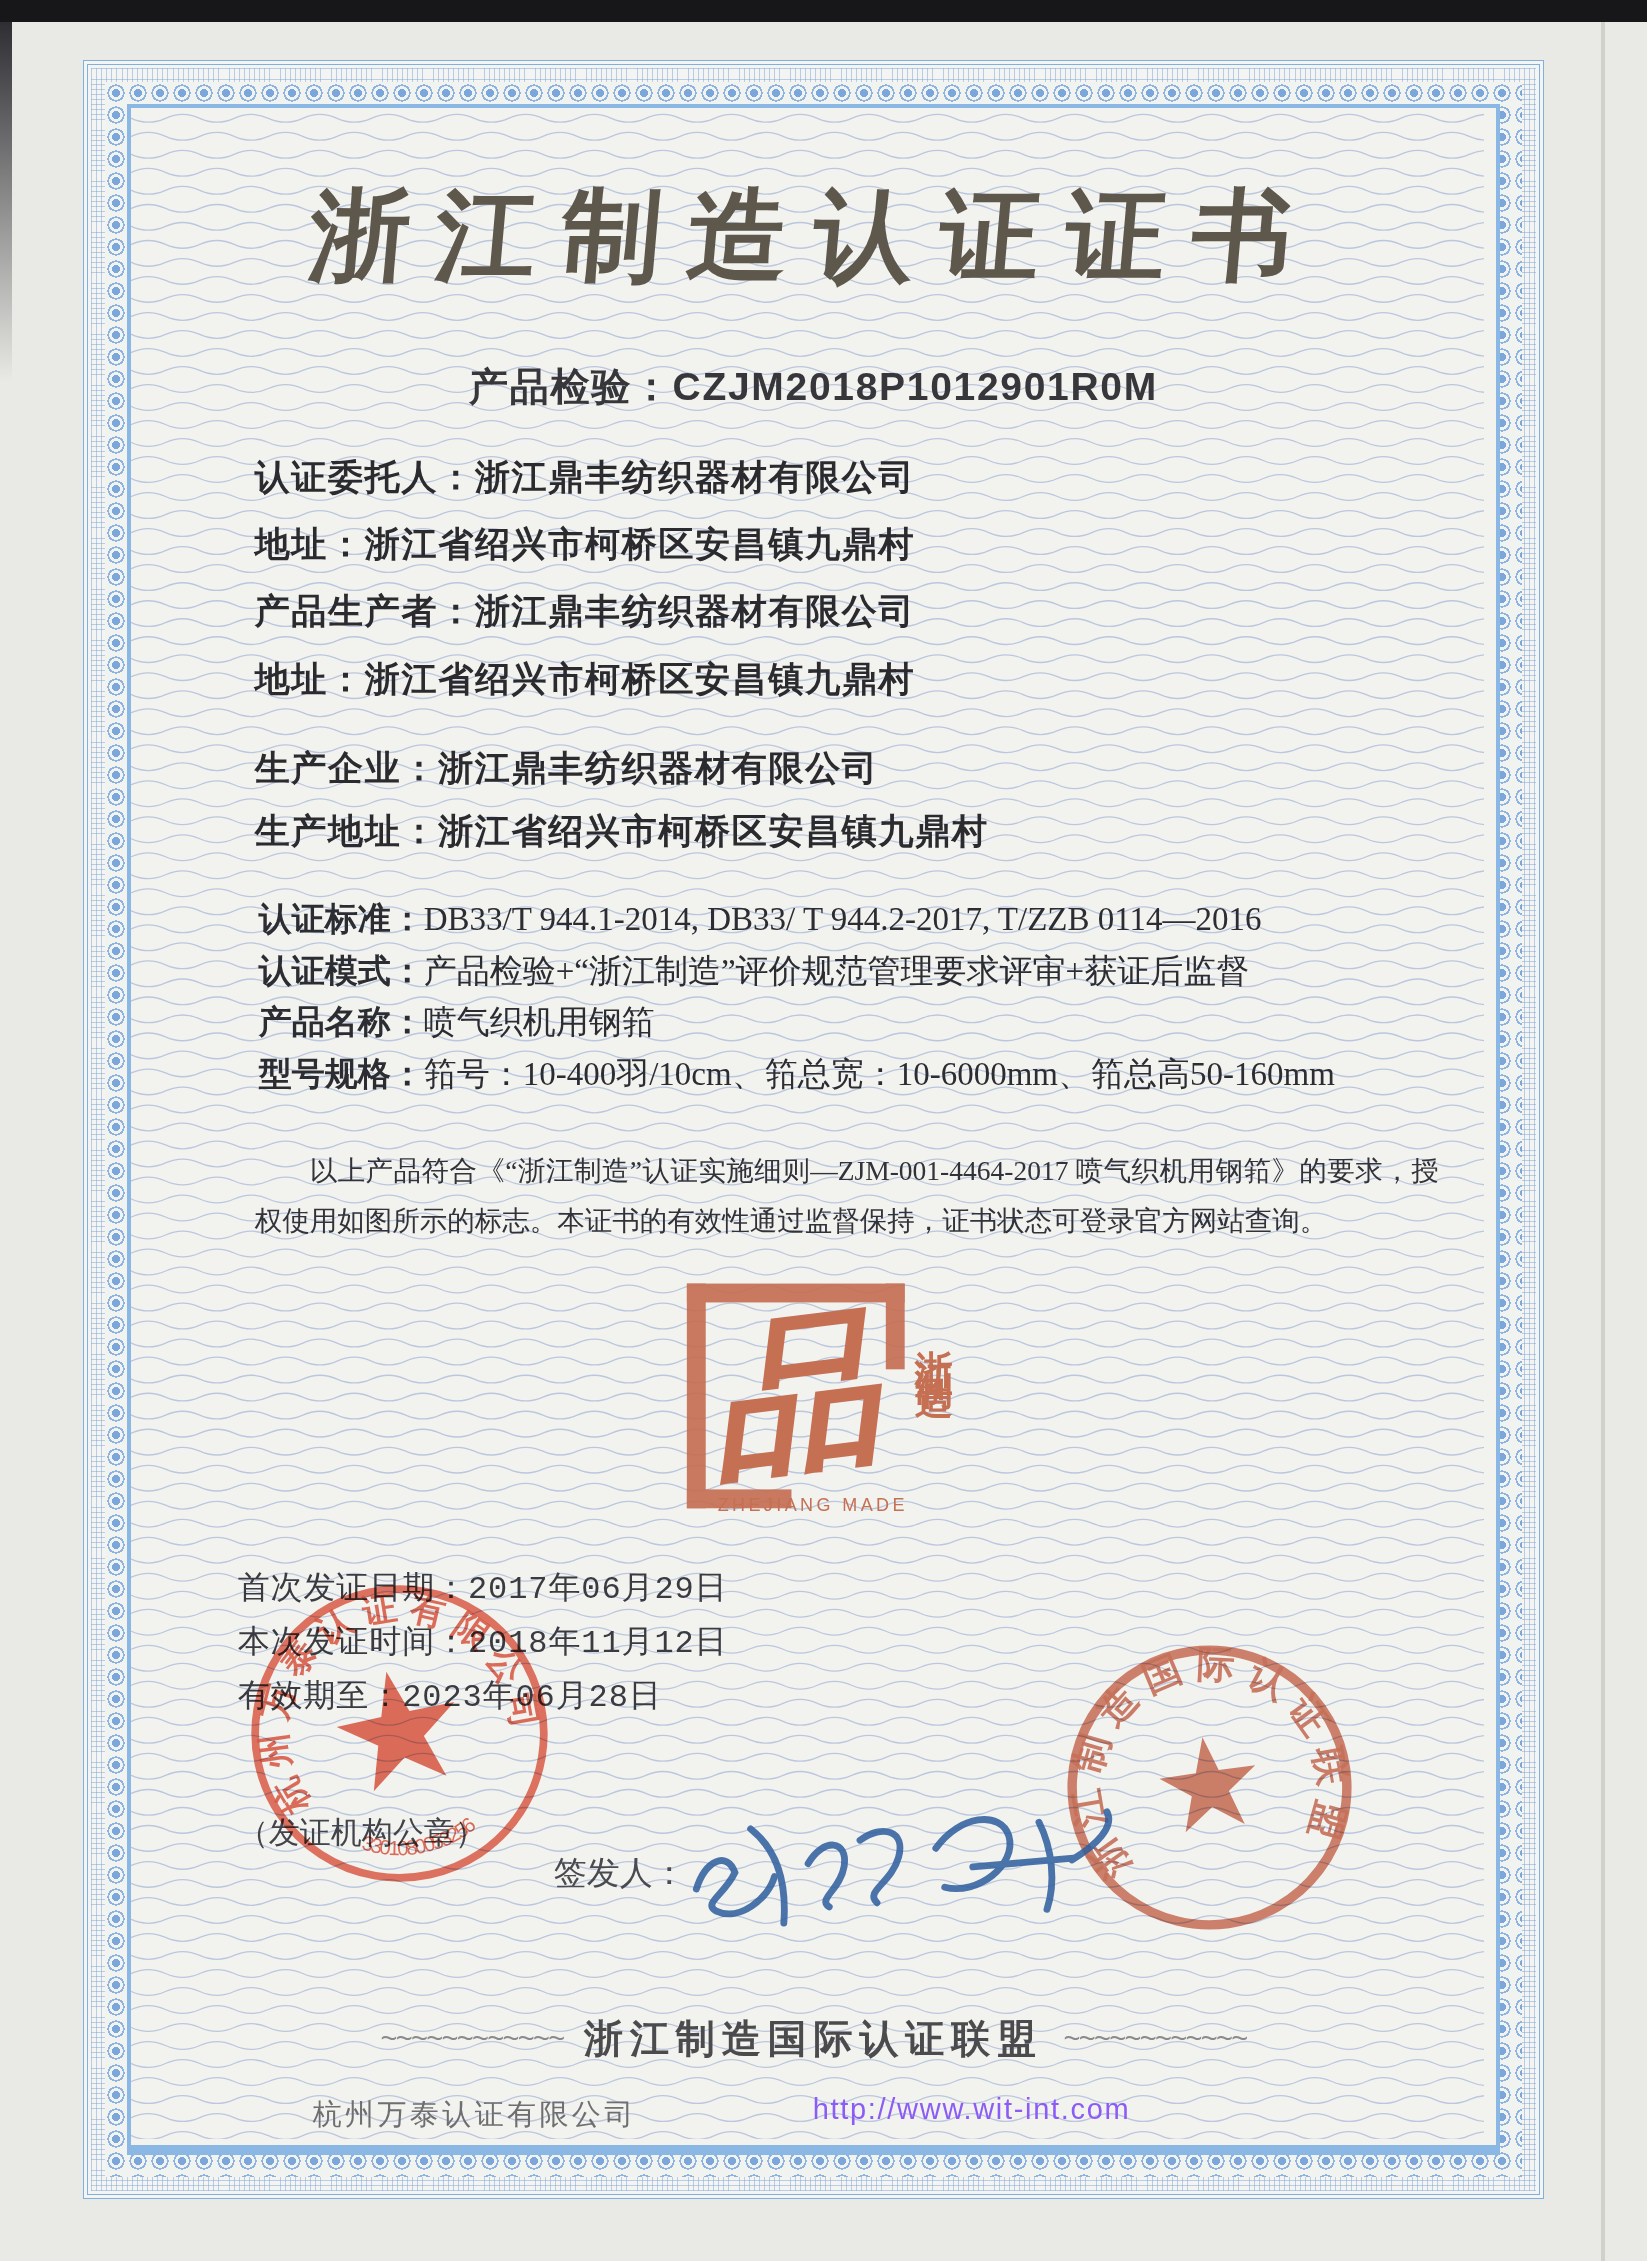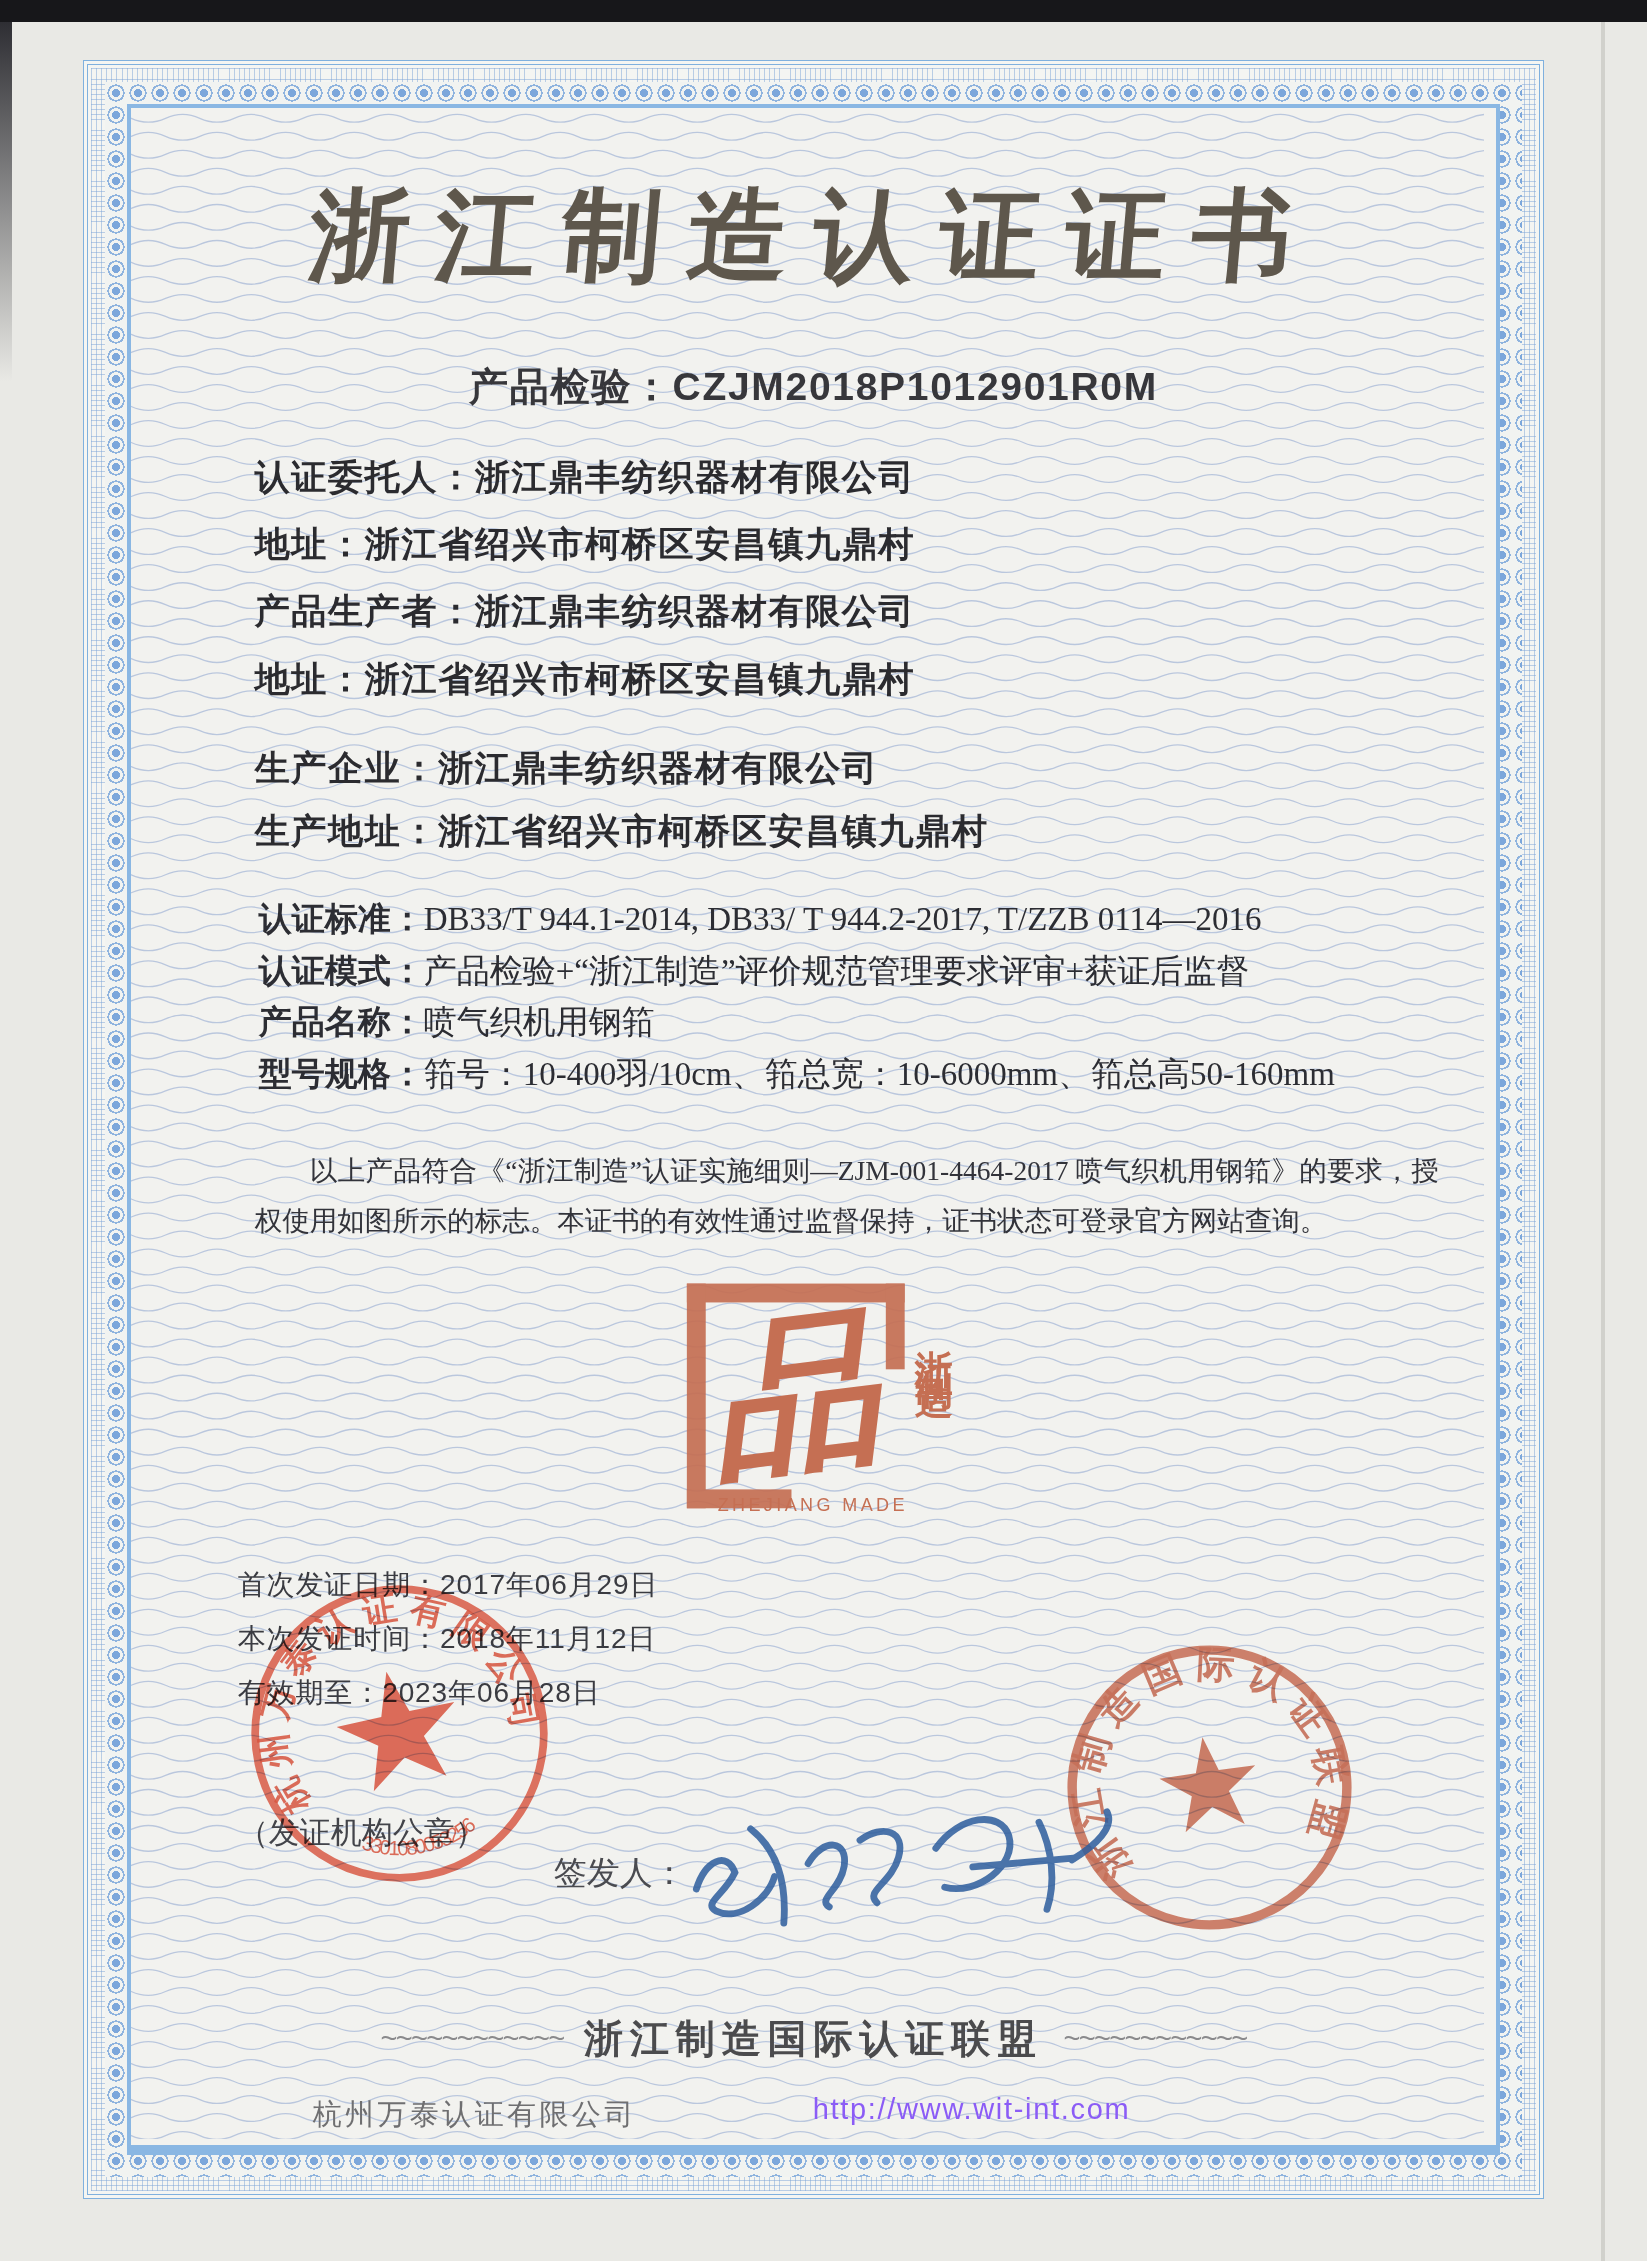--- a/index.html
+++ b/index.html
@@ -35,21 +35,21 @@
     font-family:"DejaVu Serif",serif;font-weight:bold;font-size:100px;letter-spacing:26px;
     color:#5e574c;transform:skewX(-5deg);white-space:nowrap}
   .certno{left:0;right:0;top:252px;text-align:center;font-weight:bold;font-size:39px;
     color:#37373b;letter-spacing:1.7px;white-space:nowrap}
   .field{left:124px;font-weight:bold;font-size:35px;color:#2b2b2f;letter-spacing:1.7px;white-space:nowrap}
   .spec{left:128px;font-size:33px;color:#2c2d33;white-space:nowrap}
   .spec .lab{font-weight:bold}
   .spec .val{font-family:"Liberation Serif",serif}
   .para{left:124px;top:1038px;width:1184px;font-family:"Liberation Serif",serif;
     font-size:27.5px;line-height:50px;color:#32333a;text-indent:55px;text-align:justify}
-  .date-line{left:107px;font-family:Liberation Sans, sans-serif;font-size:28px;color:#3a3b41;
+  .date-line{left:107px;font-family:Liberation Mono, monospace;font-size:32px;color:#3a3b41;
     letter-spacing:0.9px;white-space:nowrap}
   .seal-note{left:107px;top:1704px;font-family:"Liberation Serif",serif;font-size:31px;color:#43444a;white-space:nowrap}
   .issuer-label{left:423px;top:1743px;font-family:"Liberation Serif",serif;font-size:33px;color:#4a4b50;white-space:nowrap}
 
   
   .logo{left:549px;top:1167px;width:283px;height:283px}
   .logo svg{position:absolute;left:0;top:0}
   .logo .pin{position:absolute;left:29px;top:6.9px;width:189px;height:206px;
     font-family:"DejaVu Serif",serif;font-style:italic;font-weight:bold;font-size:168px;
     color:#c56f53;transform:rotate(-7deg)}

